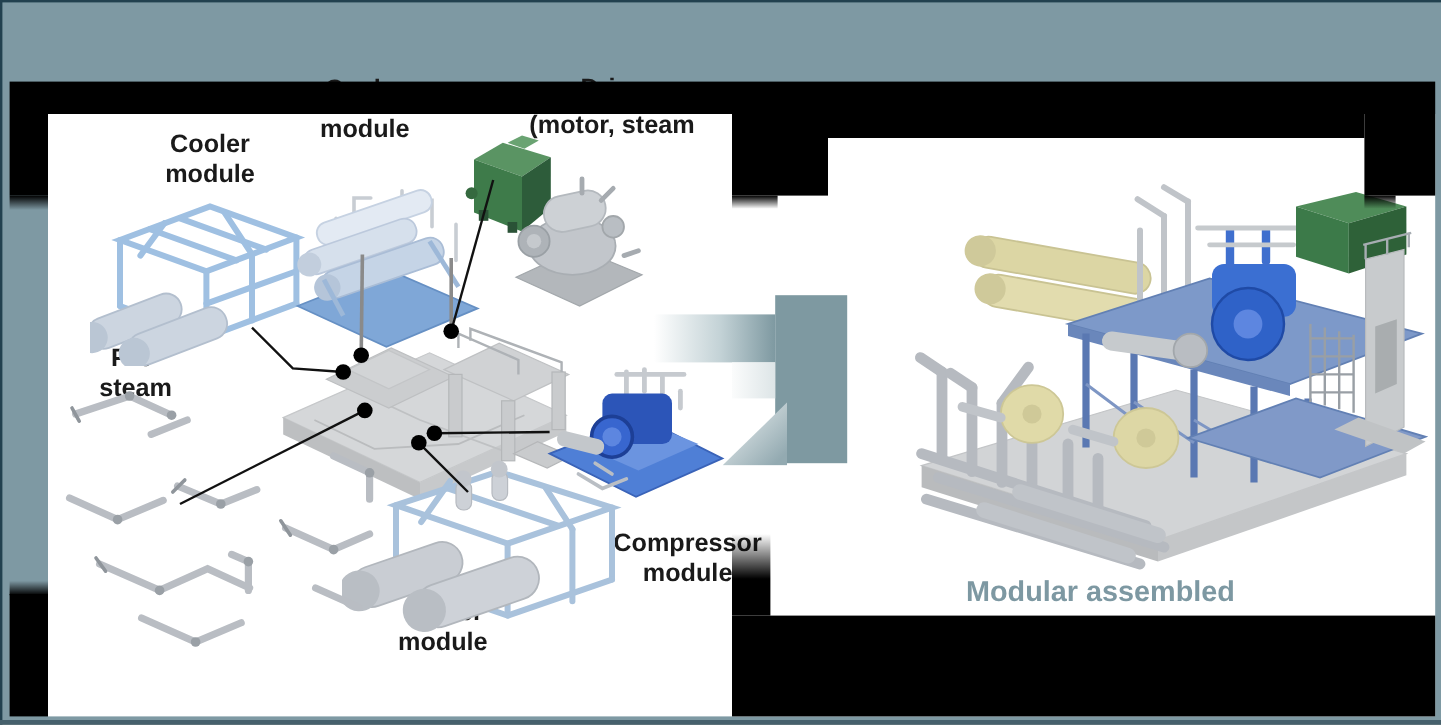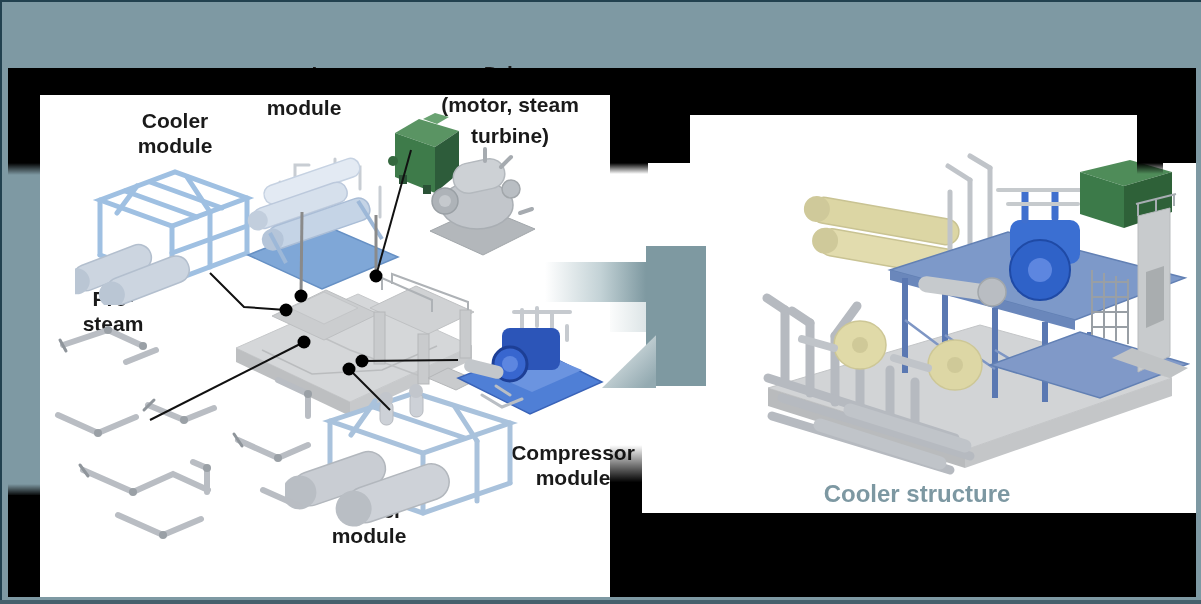--- a/index.html
+++ b/index.html
@@ -54,21 +54,20 @@
     </div>
 
     <div class="lbl tall" style="left:184px;top:-37px;width:160px;">
       <span>Cooler</span>
       <span>module</span>
     </div>
 
     <div class="lbl" style="left:380px;top:-37px;width:180px;line-height:31px;">
       <span>Drive</span>
       <span>(motor, steam</span>
-      <span>turbine)</span>
     </div>
 
     <div class="lbl" style="left:-2px;top:191px;width:150px;">
       <span>Pre-</span>
       <span>steam</span>
     </div>
 
     <div class="lbl" style="left:443px;top:345px;width:180px;">
       <span>Compressor</span>
       <span>module</span>
@@ -353,21 +352,21 @@
       <polygon points="398,96 430,88 430,236 398,252" fill="#c8cbcd" stroke="#b8bbbd" stroke-width="1"></polygon>
       <polygon points="406,152 424,146 424,200 406,208" fill="#a9adaf"></polygon>
       <polygon points="372,238 430,258 448,248 392,228" fill="#c0c3c5"></polygon>
 
       <g stroke="#a7adb2" stroke-width="2" fill="none">
         <path d="M396,84 l40,-10"></path>
           <path d="M398,96 v-12 M416,92 v-12 M434,86 v-12"></path>
       </g>
     </svg>
 
-    <div class="caption" style="left:727px;top:385px;width:300px;">Cooler structure</div>
+    <div class="caption" style="left:727px;top:385px;width:300px;">Modular assembled</div>
   </div>
 
   <div class="bar" style="left:8px;top:68px;width:1188px;height:27px;"></div>
   <div class="bar" style="left:8px;top:95px;width:32px;height:68px;"></div>
   <div class="bar" style="left:610px;top:95px;width:80px;height:68px;"></div>
   <div class="bar" style="left:690px;top:95px;width:447px;height:20px;"></div>
   <div class="bar" style="left:1137px;top:95px;width:59px;height:68px;"></div>
   <div class="bar" style="left:610px;top:513px;width:586px;height:84px;"></div>
   <div class="bar" style="left:8px;top:495px;width:32px;height:102px;"></div>
 

